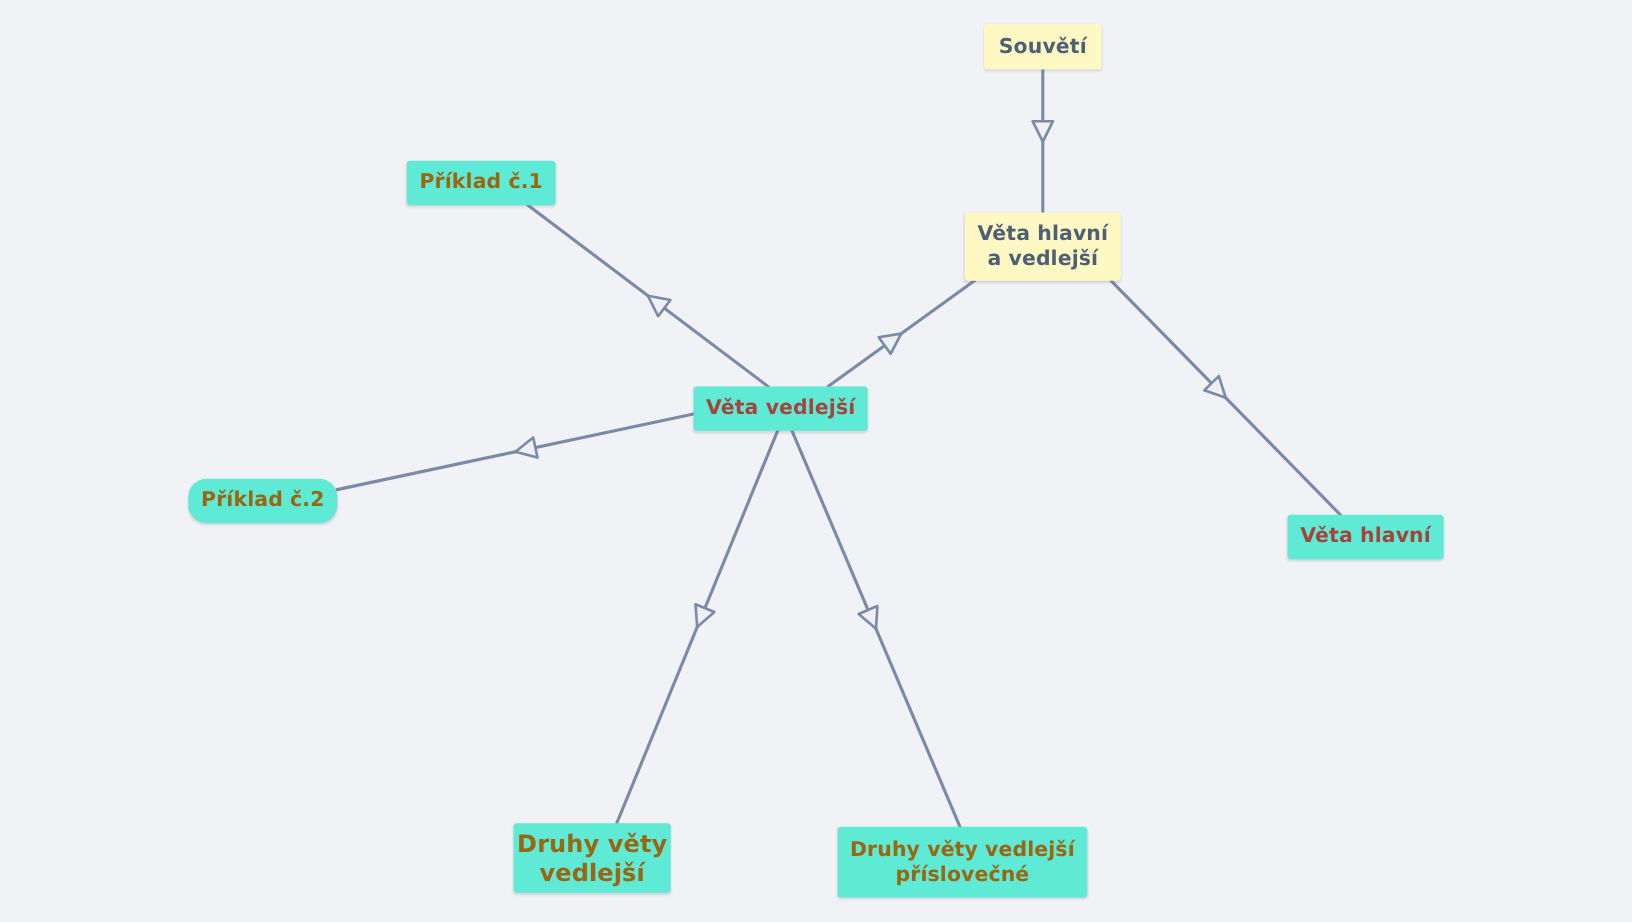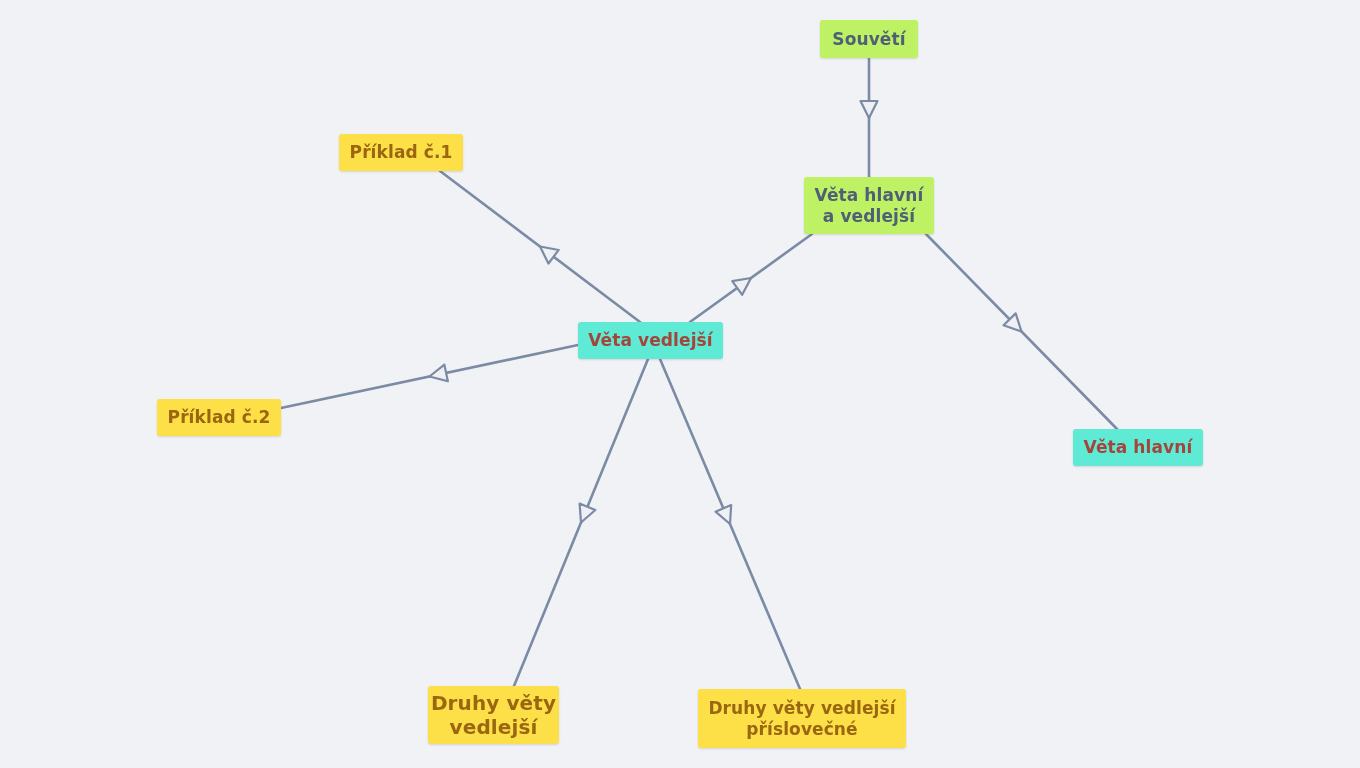--- a/index.html
+++ b/index.html
@@ -46,29 +46,29 @@
     border-radius: 3px;
     font-weight: bold;
     line-height: 1.22;
     letter-spacing: 0.1px;
     white-space: pre-line;
     box-shadow: 0 1px 2px rgba(70, 80, 100, 0.18);
     user-select: none;
   }
 
   .node.gray {
-    background: #bef264;
+    background: #fef9c3;
     color: #4f6076;
   }
   .node.pink {
     background: #5eead4;
     color: #a4453c;
   }
   .node.orange {
-    background: #fde047;
+    background: #5eead4;
     color: #9a6610;
   }
 
   .node-label {
     display: block;
     white-space: pre-line;
   }
 </style>
 </head>
 <body>
@@ -94,20 +94,20 @@
       </g>
   </svg>
 
   <div id="node-layer">
       <div class="node gray" style="left: 820px; top: 20px; width: 98px; height: 38px; font-size: 17px;"><span class="node-label">Souvětí</span></div>
       <div class="node gray" style="left: 804px; top: 177px; width: 130px; height: 57px; font-size: 17px;"><span class="node-label">Věta hlavní
 a vedlejší</span></div>
       <div class="node pink" style="left: 578px; top: 322px; width: 145px; height: 37px; font-size: 17px;"><span class="node-label">Věta vedlejší</span></div>
       <div class="node pink" style="left: 1073px; top: 429px; width: 130px; height: 37px; font-size: 17px;"><span class="node-label">Věta hlavní</span></div>
       <div class="node orange" style="left: 339px; top: 134px; width: 124px; height: 37px; font-size: 17px;"><span class="node-label">Příklad č.1</span></div>
-      <div class="node orange" style="left: 157px; top: 399px; width: 124px; height: 37px; font-size: 17px;"><span class="node-label">Příklad č.2</span></div>
+      <div class="node orange" style="left: 157px; top: 399px; width: 124px; height: 37px; font-size: 17px; border-radius: 15px;"><span class="node-label">Příklad č.2</span></div>
       <div class="node orange" style="left: 428px; top: 686px; width: 131px; height: 58px; font-size: 20px;"><span class="node-label">Druhy věty
 vedlejší</span></div>
       <div class="node orange" style="left: 698px; top: 689px; width: 208px; height: 59px; font-size: 17px;"><span class="node-label">Druhy věty vedlejší
 příslovečné</span></div>
     </div>
 
 </div>
 
 </body></html>

